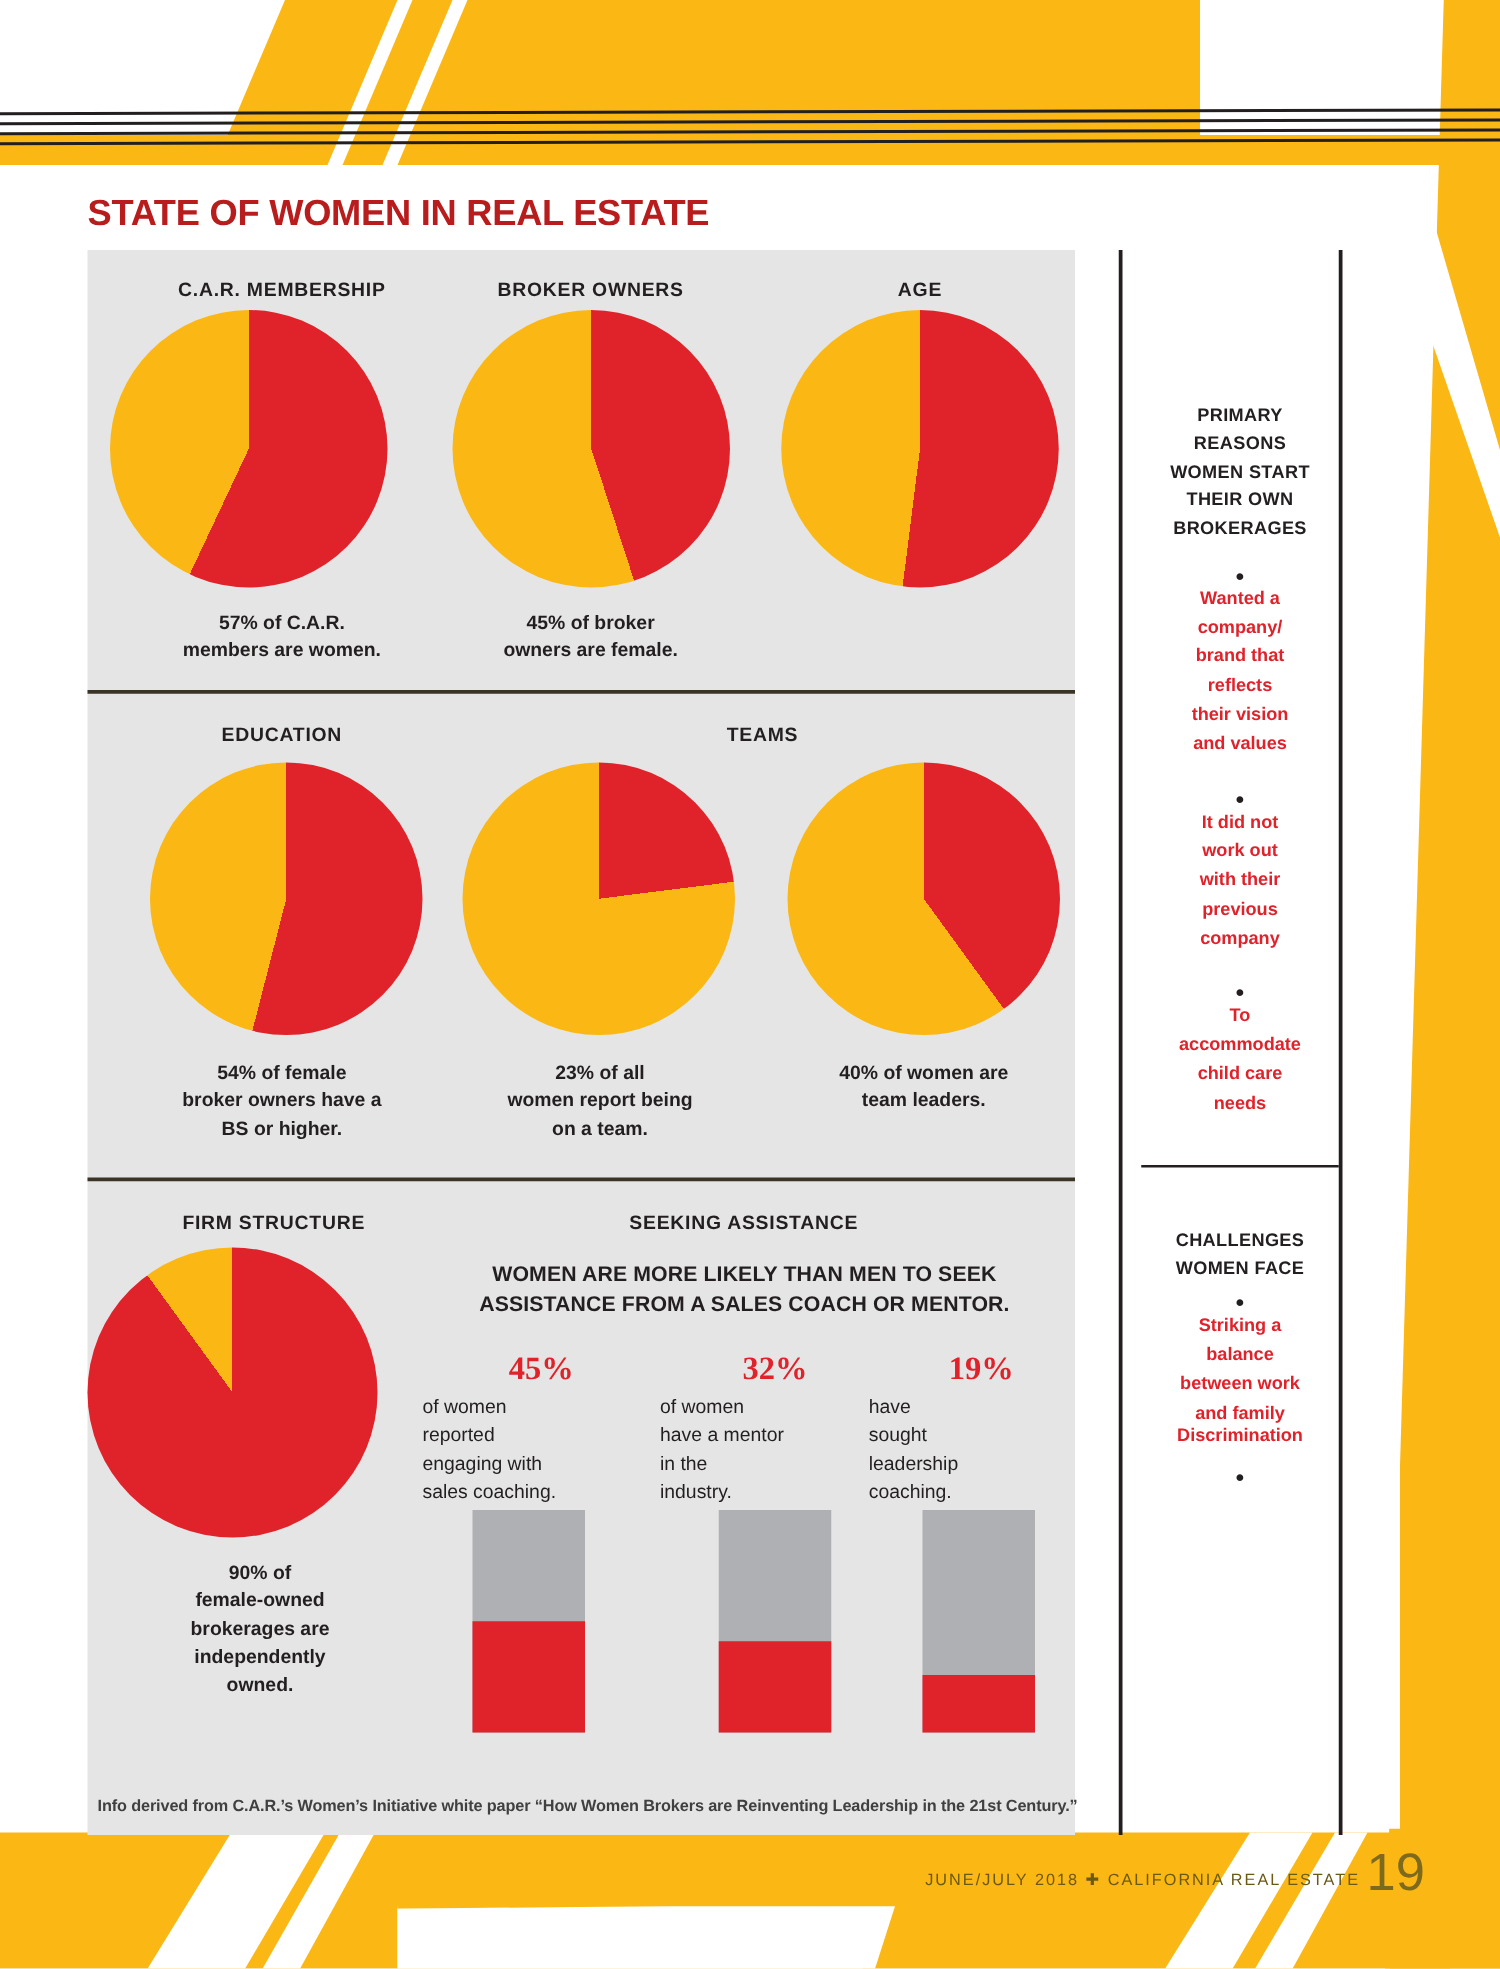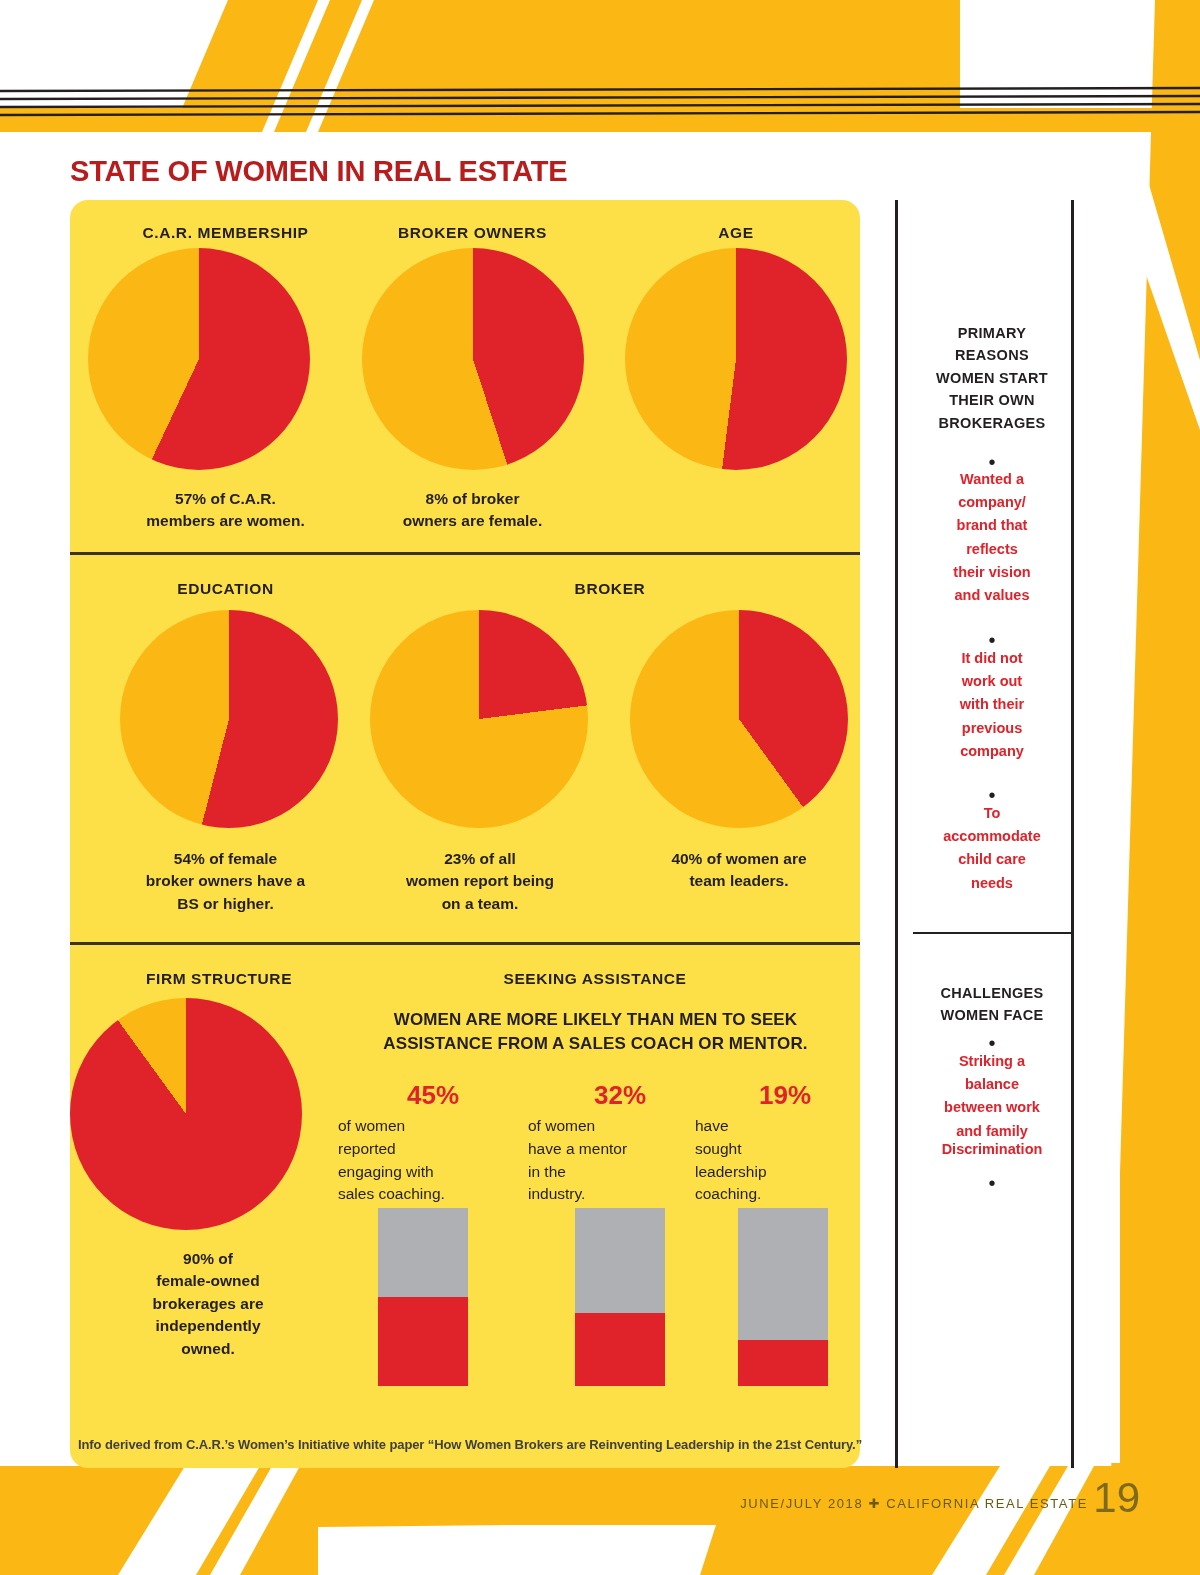--- a/index.html
+++ b/index.html
@@ -20,22 +20,21 @@
 
   .title {
     position:absolute; left:70px; top:22px;
     font-size:29px; font-weight:bold; letter-spacing:-0.2px;
     color:#b91c1c; font-family:"Liberation Sans", sans-serif;
   }
 
   
   .panel {
     position:absolute; left:70px; top:67px; width:790px; height:1268px;
-    background:#fde047;
-    border-radius:18px;
+    background:#e5e5e5;
   }
 
   .hr { position:absolute; left:0; width:790px; height:3px; background:#3b3326; }
 
   .sect-label {
     position:absolute; text-align:center;
     font-size:15.5px; font-weight:bold; letter-spacing:0.6px; color:#231f20;
   }
   .caption {
     position:absolute; text-align:center;
@@ -65,21 +64,21 @@
     font-size:20px; line-height:1; color:#231f20;
   }
 
   
   .sa-headline {
     position:absolute; text-align:center;
     font-size:17px; font-weight:bold; line-height:1.4; letter-spacing:0.1px; color:#231f20;
   }
   .stat-num {
     position:absolute; text-align:center;
-    font-size:26px; font-weight:bold; color:#E0222A;
+    font-size:26px; font-weight:bold; color:#E0222A;font-family:Liberation Serif, serif;
   }
   .stat-txt {
     position:absolute; text-align:left;
     font-size:15.5px; font-weight:normal; line-height:1.47; color:#231f20;
   }
   .bar-track {
     position:absolute; background:#AEB0B3;
   }
   .bar-fill { position:absolute; left:0; bottom:0; width:100%; background:#E0222A; }
 
@@ -142,37 +141,37 @@
 
       <div class="sect-label" style="left:18px; top:24px; width:275px;">C.A.R. MEMBERSHIP</div>
       <div class="pie" style="left:18px; top:48px; width:222px; height:222px;
                   background: conic-gradient(from 0deg, #E0222A 0 57%, #FBB713 57% 100%);"></div>
       <div class="caption" style="left:18px; top:288px; width:275px; white-space:pre-line;">57% of C.A.R.
 members are women.</div>
 
       <div class="sect-label" style="left:265px; top:24px; width:275px;">BROKER OWNERS</div>
       <div class="pie" style="left:292px; top:48px; width:222px; height:222px;
                   background: conic-gradient(from 0deg, #E0222A 0 45%, #FBB713 45% 100%);"></div>
-      <div class="caption" style="left:265px; top:288px; width:275px; white-space:pre-line;">8% of broker
+      <div class="caption" style="left:265px; top:288px; width:275px; white-space:pre-line;">45% of broker
 owners are female.</div>
 
       <div class="sect-label" style="left:555px; top:24px; width:222px;">AGE</div>
       <div class="pie" style="left:555px; top:48px; width:222px; height:222px;
                   background: conic-gradient(from 0deg, #E0222A 0 52%, #FBB713 52% 100%);"></div>
 
       <div class="hr" style="top:352px;"></div>
 
       <div class="sect-label" style="left:18px; top:380px; width:275px;">EDUCATION</div>
       <div class="pie" style="left:50px; top:410px; width:218px; height:218px;
                   background: conic-gradient(from 0deg, #E0222A 0 54%, #FBB713 54% 100%);"></div>
       <div class="caption" style="left:18px; top:648px; width:275px; white-space:pre-line;">54% of female
 broker owners have a
 BS or higher.</div>
 
-      <div class="sect-label" style="left:290px; top:380px; width:500px;">BROKER</div>
+      <div class="sect-label" style="left:290px; top:380px; width:500px;">TEAMS</div>
       <div class="pie" style="left:300px; top:410px; width:218px; height:218px;
                   background: conic-gradient(from 0deg, #E0222A 0 23%, #FBB713 23% 100%);"></div>
       <div class="caption" style="left:290px; top:648px; width:240px; white-space:pre-line;">23% of all
 women report being
 on a team.</div>
 
       <div class="pie" style="left:560px; top:410px; width:218px; height:218px;
                   background: conic-gradient(from 0deg, #E0222A 0 40%, #FBB713 40% 100%);"></div>
       <div class="caption" style="left:545px; top:648px; width:248px; white-space:pre-line;">40% of women are
 team leaders.</div>

